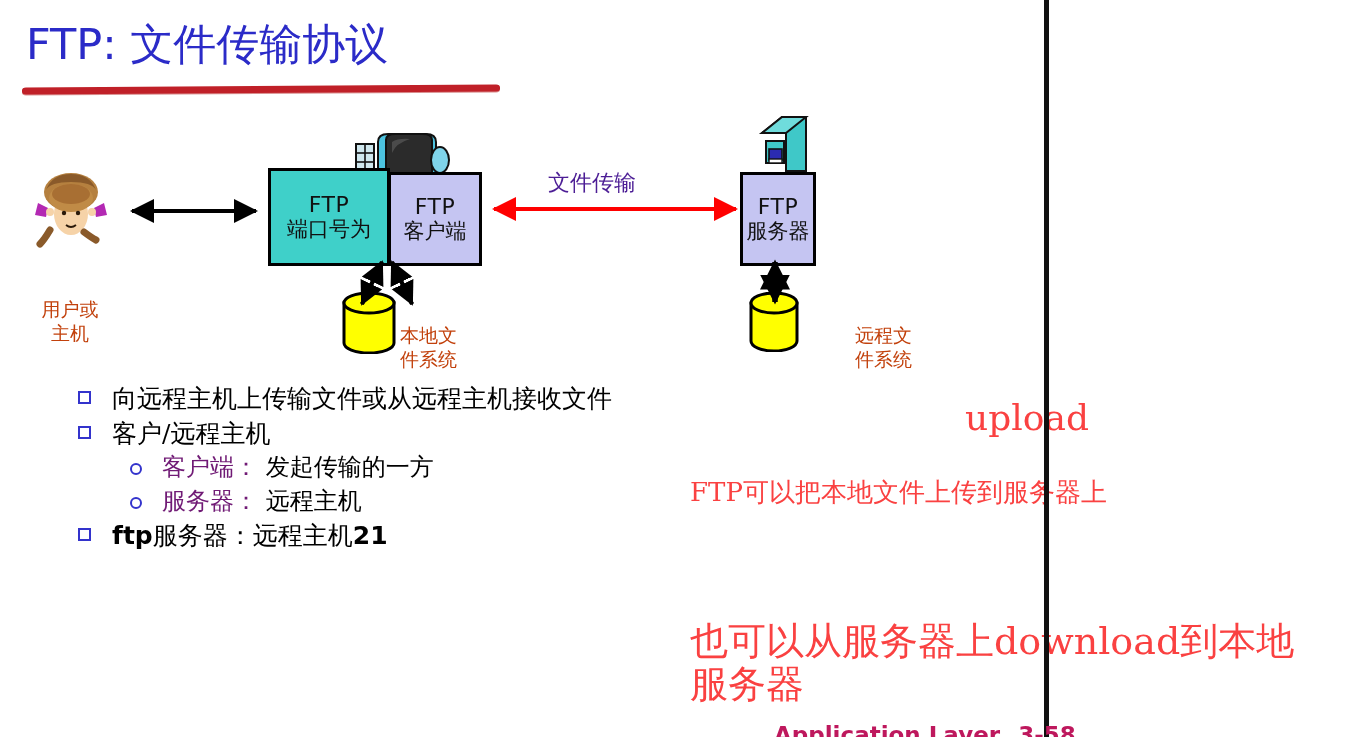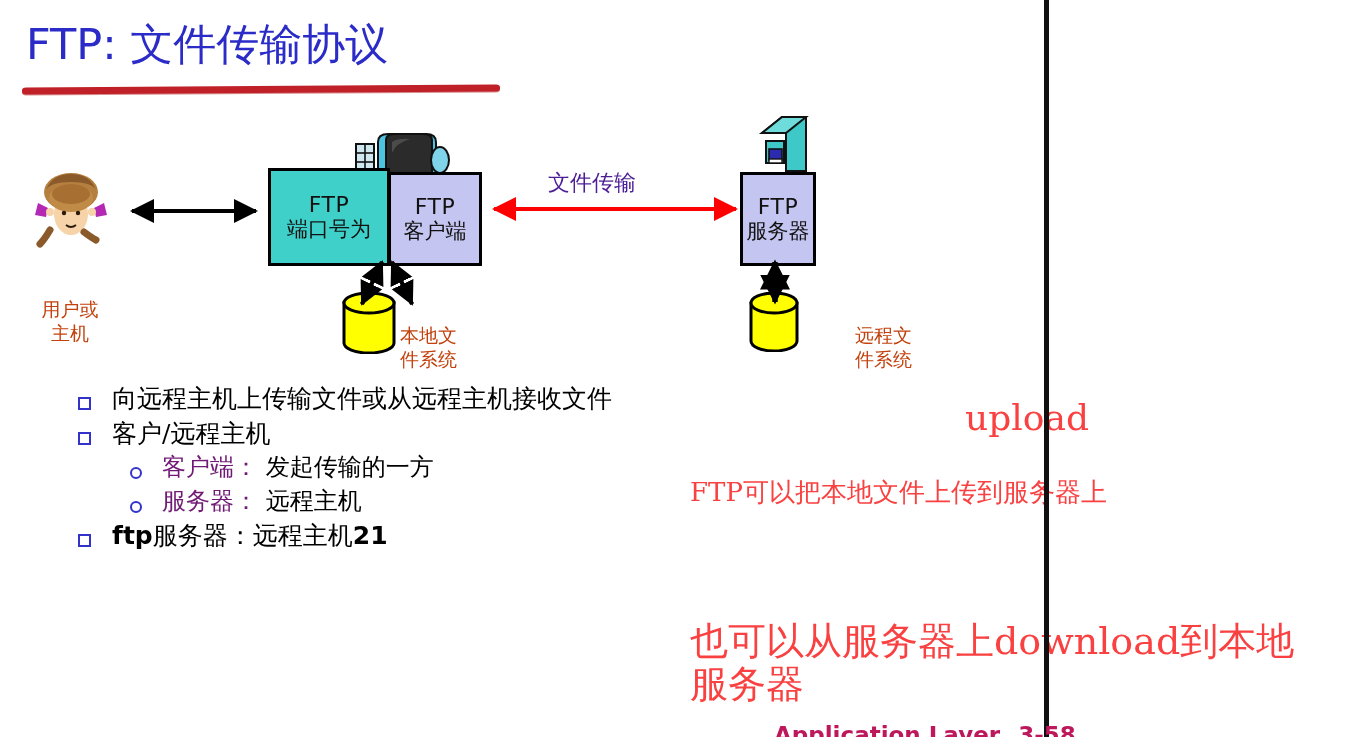--- a/index.html
+++ b/index.html
@@ -117,21 +117,21 @@
 
   
   #bullets {
     position: absolute;
     left: 78px;
     top: 382px;
     width: 620px;
   }
   .b-row {
     display: flex;
-    align-items: center;
+    align-items: flex-start;
     margin-bottom: 2px;
   }
   .b-mark {
     flex: 0 0 auto;
     width: 34px;
     display: flex;
     align-items: center;
     justify-content: flex-start;
     padding-top: 9px;
   }

